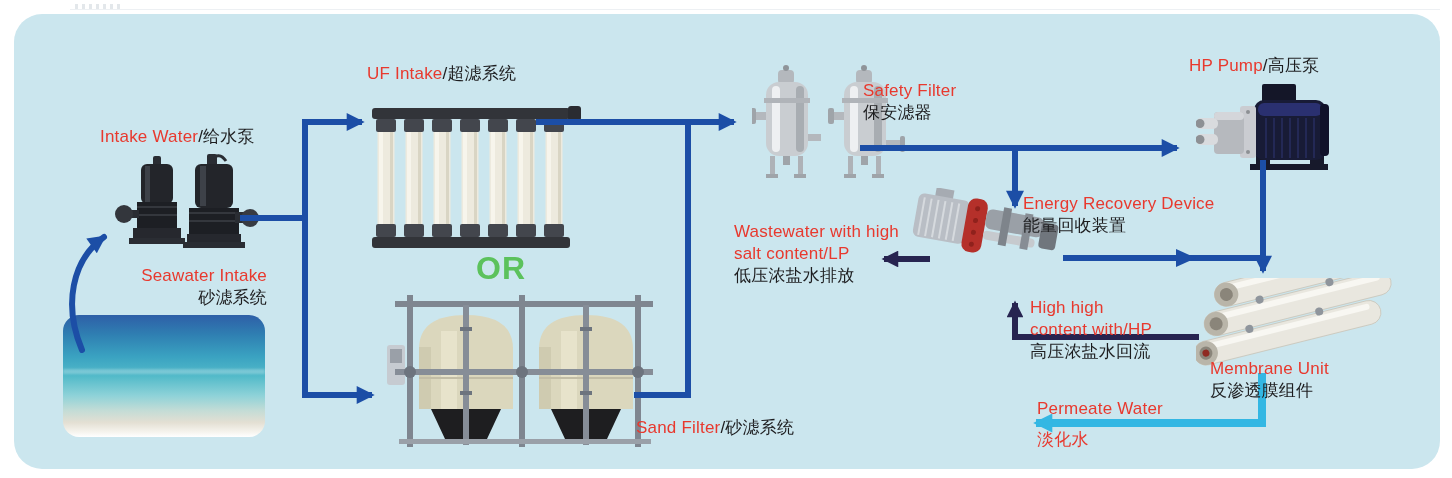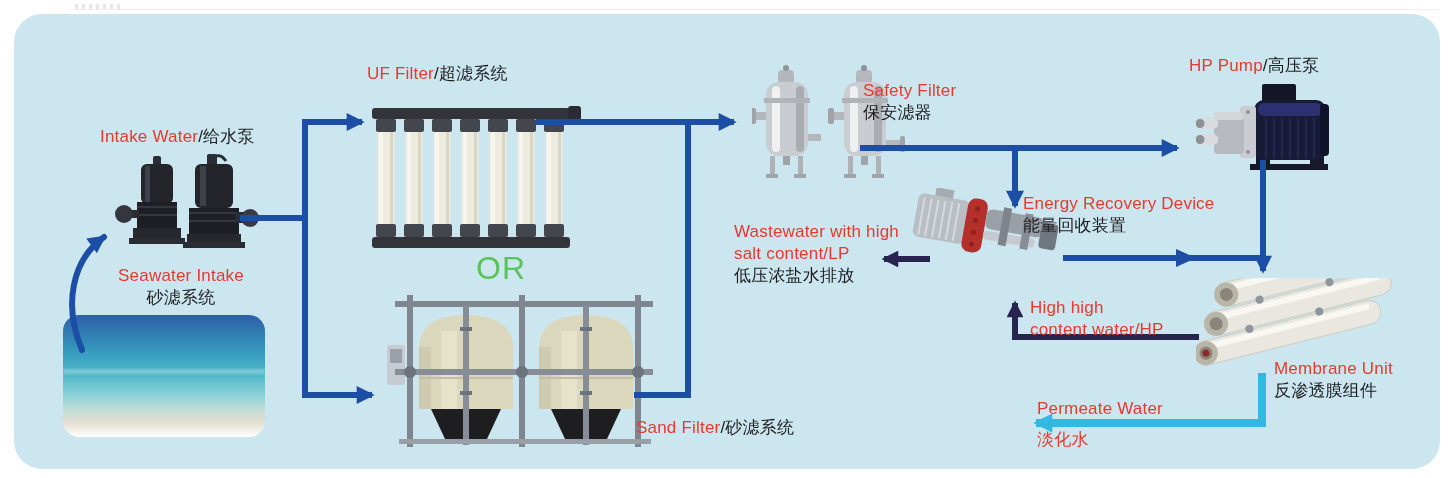--- a/index.html
+++ b/index.html
@@ -13,21 +13,21 @@
   }
   *{box-sizing:border-box;margin:0;padding:0}
   body{width:1452px;height:478px;background:#ffffff;font-family:"Liberation Sans",sans-serif;position:relative;overflow:hidden}
   #stage{position:absolute;left:0;top:0;width:1452px;height:478px}
   .panel{position:absolute;left:14px;top:14px;width:1426px;height:455px;background:var(--panel-bg);border-radius:28px}
   .top-artifact{position:absolute;left:70px;top:2px;width:1370px;height:8px;border-bottom:1px solid #edf0f3}
   .top-artifact::before{content:"";position:absolute;left:5px;top:2px;width:46px;height:5px;background:repeating-linear-gradient(90deg,#d7dde2 0 3px,transparent 3px 7px);opacity:.7}
   .lbl{position:absolute;font-size:17px;line-height:22px;white-space:nowrap;z-index:6;letter-spacing:.2px}
   .t-red{color:var(--label-red)}
   .t-dark{color:var(--label-dark)}
-  .or{position:absolute;z-index:6;font-size:32px;font-weight:normal;color:var(--or-green);letter-spacing:1px}
+  .or{position:absolute;z-index:6;font-size:32px;font-weight:bold;color:var(--or-green);letter-spacing:1px}
   .img{position:absolute;z-index:3}
   .photo{position:absolute;left:63px;top:315px;width:202px;height:122px;border-radius:16px;z-index:2;
     background:linear-gradient(180deg,#2e5fa7 0%,#2f7fb2 16%,#3aa2c1 34%,#52bac9 50%,#8ed2d8 66%,#c2dcd6 78%,#e3dfd3 88%,#f6f4ee 96%,#ffffff 100%)}
   .photo::after{content:"";position:absolute;left:0;top:54px;width:100%;height:5px;background:rgba(255,255,255,.25);filter:blur(1px)}
   svg.overlay{position:absolute;left:0;top:0;width:1452px;height:478px;z-index:5}
   .mk-blue{fill:var(--flow-blue)}
   .mk-navy{fill:var(--flow-navy)}
   .mk-cyan{fill:var(--flow-cyan)}
   .st-blue{stroke:var(--flow-blue);fill:none}
   .st-navy{stroke:var(--flow-navy);fill:none}
@@ -304,27 +304,27 @@
     <path class="st-blue" stroke-width="6" stroke-linecap="round" d="M82 350 C63 305 72 260 104 237" marker-end="url(#aB)"></path>
     <path class="st-navy" stroke-width="6" d="M930 259 H884" marker-end="url(#aN)"></path>
     <path class="st-navy" stroke-width="6" d="M1199 337 H1015 V303" marker-end="url(#aN)"></path>
     <path class="st-cyan" stroke-width="8" d="M1262 373 V423 H1036" marker-end="url(#aC)"></path>
   </svg>
 
   <div class="lbl" style="left:100px;top:126px">
     <span class="t-red">Intake Water</span><span class="t-dark">/给水泵</span>
   </div>
 
-  <div class="lbl" style="left:95px;top:265px;width:172px;text-align:center">
+  <div class="lbl" style="left:95px;top:265px;width:172px;text-align:right">
     <div class="t-red">Seawater Intake</div>
     <div class="t-dark">砂滤系统</div>
   </div>
 
   <div class="lbl" style="left:367px;top:63px">
-    <span class="t-red">UF Filter</span><span class="t-dark">/超滤系统</span>
+    <span class="t-red">UF Intake</span><span class="t-dark">/超滤系统</span>
   </div>
 
   <div class="or" style="left:476px;top:250px">OR</div>
 
   <div class="lbl" style="left:636px;top:417px">
     <span class="t-red">Sand Filter</span><span class="t-dark">/砂滤系统</span>
   </div>
 
   <div class="lbl" style="left:863px;top:80px">
     <div class="t-red">Safety Filter</div>
@@ -341,23 +341,24 @@
     <div class="t-dark">低压浓盐水排放</div>
   </div>
 
   <div class="lbl" style="left:1023px;top:193px">
     <div class="t-red">Energy Recovery Device</div>
     <div class="t-dark">能量回收装置</div>
   </div>
 
   <div class="lbl" style="left:1030px;top:297px">
     <div class="t-red">High high</div>
-    <div class="t-red">content water/HP</div>
-  </div>
-
-  <div class="lbl" style="left:1274px;top:358px">
+    <div class="t-red">content with/HP</div>
+    <div class="t-dark">高压浓盐水回流</div>
+  </div>
+
+  <div class="lbl" style="left:1210px;top:358px">
     <div class="t-red">Membrane Unit</div>
     <div class="t-dark">反渗透膜组件</div>
   </div>
 
   <div class="lbl t-red" style="left:1037px;top:398px">Permeate Water</div>
   <div class="lbl t-red" style="left:1037px;top:429px">淡化水</div>
 </div>
 
 </body></html>

